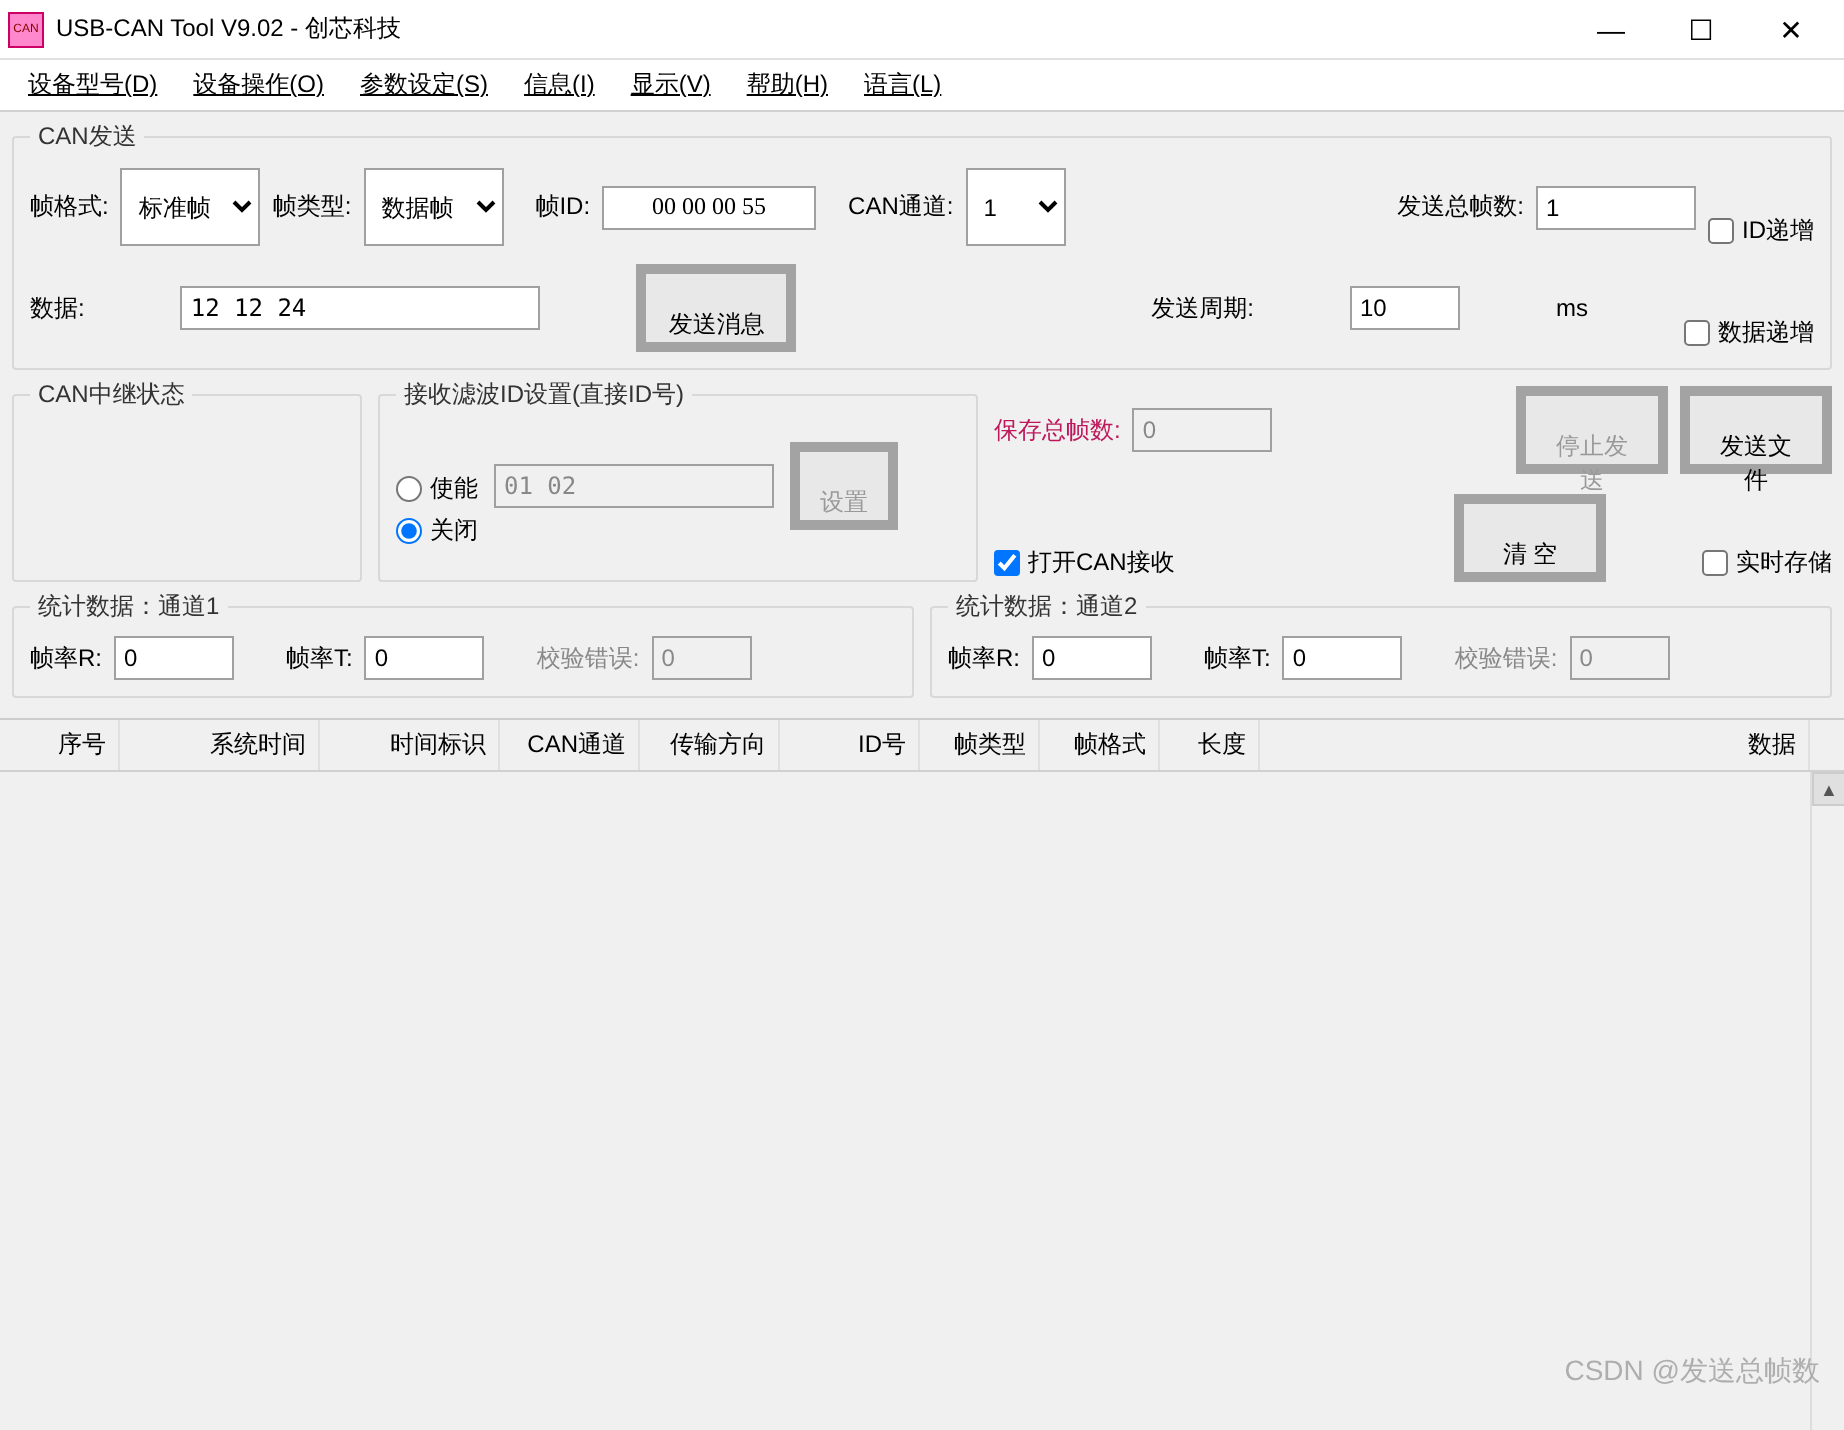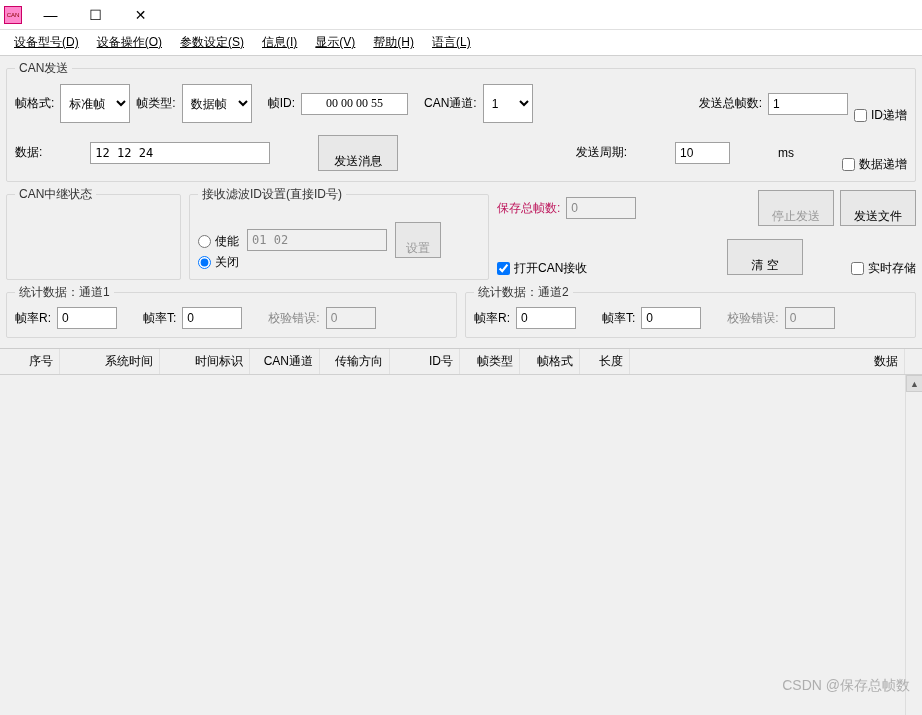--- a/index.html
+++ b/index.html
@@ -17,21 +17,21 @@
 fieldset { border: 1px solid #d8d8d8; border-radius: 2px; padding: 6px 8px 8px 8px; margin-bottom: 4px; position: relative; }
 legend { padding: 0 4px; background: #f0f0f0; color: #333; }
 
 .row { display: flex; align-items: center; gap: 6px; flex-wrap: nowrap; }
 .row + .row { margin-top: 8px; gap: 48px; }
 label.lbl { white-space: nowrap; }
 
 select, input[type=text] { border: 1px solid #a0a0a0; background: #fff; padding: 2px 4px; height: 22px; font-family: inherit; }
 select { height: 39px; }
 input[disabled] { background: #f0f0f0; color: #888; }
-button { border: 1px solid #a3a3a3; background: #e8e8e8; padding: 17px 10px; height: 24px; cursor: pointer; font-family: Liberation Sans, sans-serif; }
+button { border: 5px solid #a3a3a3; background: #e8e8e8; padding: 17px 10px; height: 24px; cursor: pointer; font-family: Liberation Serif, serif; }
 button.disabled { color: #999; }
 
 .chklabel { display: flex; align-items: center; gap: 4px; margin-top: 24px; }
 input[type=checkbox], input[type=radio] { width: 13px; height: 13px; }
 
 .unused-box { border: 2px solid #1a8a1a; width: 150px; height: 30px; display: flex; align-items: center; justify-content: center; color: #1a8a1a; font-weight: bold; font-size: 14px; background: #fff; }
 
 .midrow { display: flex; gap: 8px; align-items: stretch; }
 
 .table-area { border-top: 1px solid #ccc; }
@@ -44,20 +44,21 @@
 .sb-track { flex:1; background:#f0f0f0; }
 .sb-up { width:17px;height:17px;background:#e0e0e0;border:1px solid #ccc;display:flex;align-items:center;justify-content:center;font-size:9px;color:#555;}
 
 .watermark { position: absolute; right: 12px; bottom: 20px; color: rgba(120,120,120,0.55); font-size: 14px; pointer-events: none; }
 </style>
 </head>
 <body>
 
 <div class="titlebar">
   <div class="icon">CAN</div>
+  <div class="title">USB-CAN Tool V9.02 - 创芯科技</div>
   <div class="winbtn">—</div>
   <div class="winbtn">☐</div>
   <div class="winbtn">✕</div>
 </div>
 
 <div class="menubar">
   <div class="mitem">设备型号(D)</div>
   <div class="mitem">设备操作(O)</div>
   <div class="mitem">参数设定(S)</div>
   <div class="mitem">信息(I)</div>
@@ -194,13 +195,13 @@
     </div>
   </div>
   <div class="scrollbar-h">
     <div class="sb-arrow">◄</div>
     <div class="sb-track"></div>
     <div class="sb-arrow">►</div>
     <div style="width:17px;background:#e8e8e8;border:1px solid #ccc"></div>
   </div>
 </div>
 
-<div class="watermark">CSDN @保存总帧数</div>
+<div class="watermark">CSDN @发送总帧数</div>
 
 </body></html>

